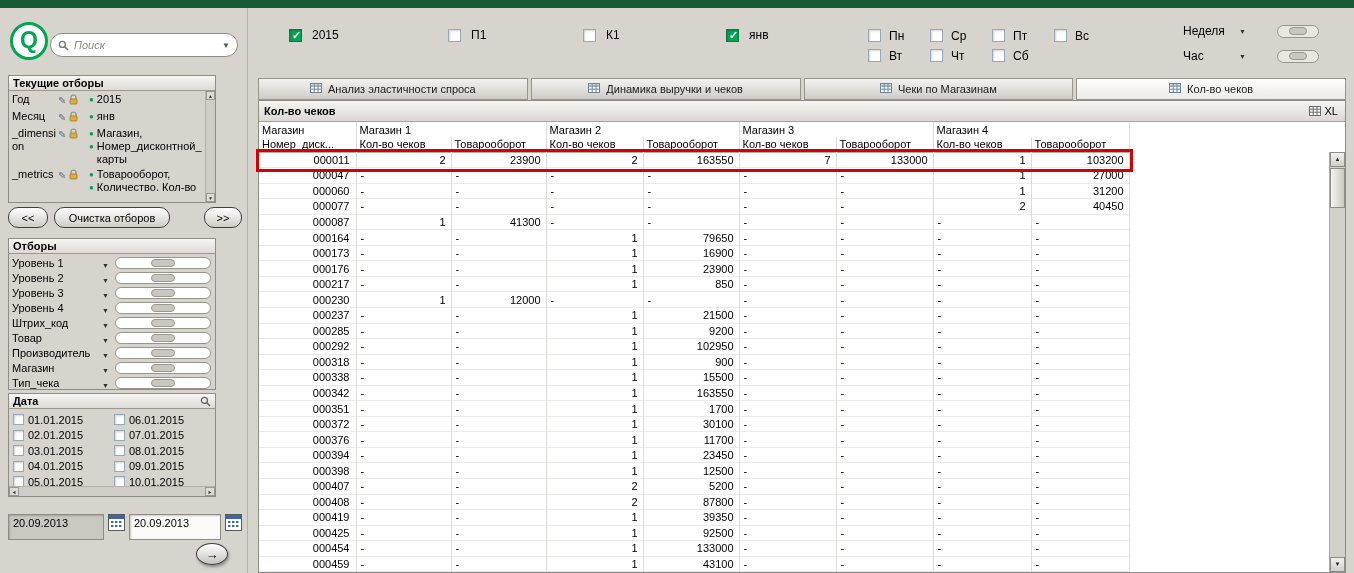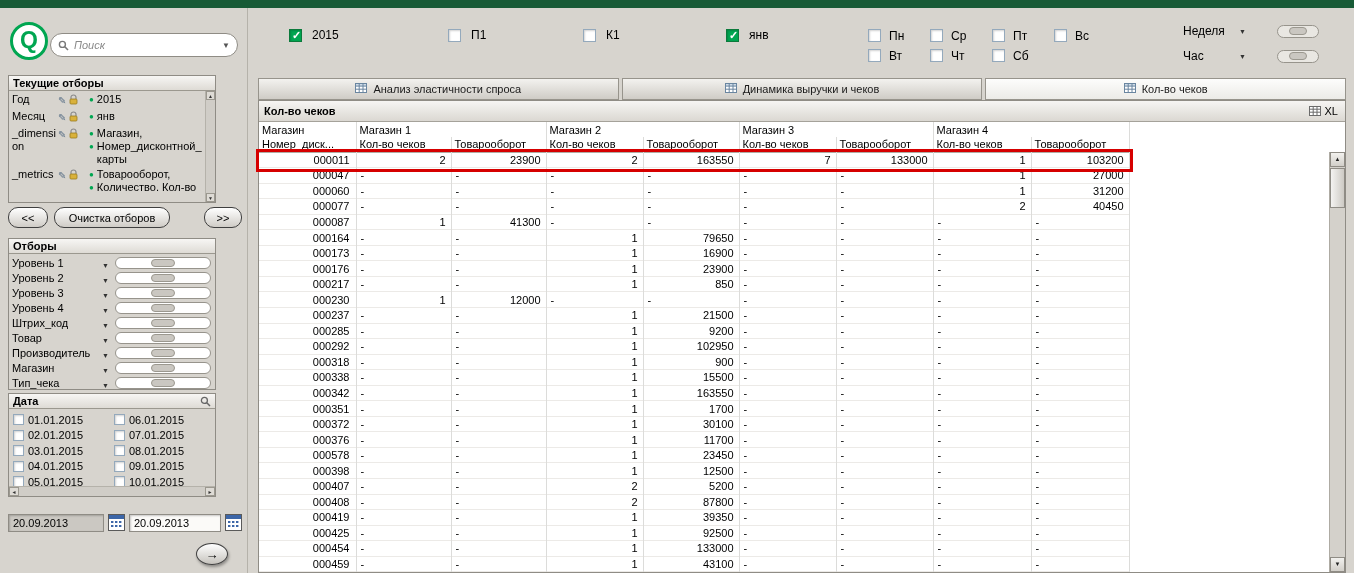--- a/index.html
+++ b/index.html
@@ -45,21 +45,21 @@
   .sel-oval{position:absolute;left:50%;top:1px;transform:translateX(-50%);width:24px;height:8px;background:#cac7c1;border:1px solid #9b988f;border-radius:4px;}
 
   #date-panel{top:385px;height:104px;}
   .date-grid{display:flex;padding:3px 0 0 4px;}
   .date-col{width:113px;display:flex;flex-direction:column;}
   .date-item{display:flex;align-items:center;gap:4px;height:15.5px;}
   .hscroll{position:absolute;left:0;right:0;bottom:0;height:10px;border-top:1px solid #b5b2aa;background:#d0cdc7;}
   .hs-btn{position:absolute;top:0;width:10px;height:9px;font-size:5px;line-height:8px;text-align:center;background:#dedbd5;border:1px solid #9b988f;color:#333;}
   .hs-btn.l{left:0;}.hs-btn.r{right:0;}
 
-  .date-input{position:absolute;top:506px;height:18px;border:1px solid #8f8c85;box-shadow:inset 1px 1px 2px rgba(0,0,0,.2);padding:0 4px;line-height:16px;}
+  .date-input{position:absolute;top:506px;height:26px;border:1px solid #8f8c85;box-shadow:inset 1px 1px 2px rgba(0,0,0,.2);padding:0 4px;line-height:16px;}
   #date-from{left:8px;width:96px;background:#cbc8c2;}
   #date-to{left:129px;width:92px;background:#fbfaf8;}
   .cal-btn{position:absolute;top:506px;width:19px;height:19px;background:none;border:none;}
   #cal1{left:107px;}#cal2{left:224px;}
   .go-btn{position:absolute;left:196px;top:535px;width:32px;height:22px;border-radius:50%;border:1px solid #3f3f3f;background:linear-gradient(#ffffff,#c6c3bd);font-size:13px;box-shadow:1px 2px 3px rgba(0,0,0,.35);text-align:center;line-height:19px;font-family:inherit;}
 
   
   .cb{position:relative;display:inline-block;width:13px;height:13px;background:#fff;border:1px solid #94a9bc;box-shadow:inset 1px 1px 2px rgba(0,0,0,.18);flex-shrink:0;}
   .cb.small{width:11px;height:11px;}
   .cb.checked{background:#00a651;border-color:#0c7a3c;}
@@ -454,20 +454,30 @@
     <div class="tab">
       <span class="tab-icon"><svg width="12" height="10" viewBox="0 0 12 10">
           <rect x="0.5" y="0.5" width="11" height="9" fill="#fff" stroke="#6a86a0"></rect>
           <rect x="0.5" y="0.5" width="11" height="2.6" fill="#cfdce8" stroke="#6a86a0"></rect>
           <line x1="4.2" y1="0.5" x2="4.2" y2="9.5" stroke="#6a86a0"></line>
           <line x1="8" y1="0.5" x2="8" y2="9.5" stroke="#6a86a0"></line>
           <line x1="0.5" y1="6.2" x2="11.5" y2="6.2" stroke="#6a86a0"></line>
         </svg></span>
       <span>Динамика выручки и чеков</span>
     </div>
+    <div class="tab">
+      <span class="tab-icon"><svg width="12" height="10" viewBox="0 0 12 10">
+          <rect x="0.5" y="0.5" width="11" height="9" fill="#fff" stroke="#6a86a0"></rect>
+          <rect x="0.5" y="0.5" width="11" height="2.6" fill="#cfdce8" stroke="#6a86a0"></rect>
+          <line x1="4.2" y1="0.5" x2="4.2" y2="9.5" stroke="#6a86a0"></line>
+          <line x1="8" y1="0.5" x2="8" y2="9.5" stroke="#6a86a0"></line>
+          <line x1="0.5" y1="6.2" x2="11.5" y2="6.2" stroke="#6a86a0"></line>
+        </svg></span>
+      <span>Чеки по Магазинам</span>
+    </div>
     <div class="tab active">
       <span class="tab-icon"><svg width="12" height="10" viewBox="0 0 12 10">
           <rect x="0.5" y="0.5" width="11" height="9" fill="#fff" stroke="#6a86a0"></rect>
           <rect x="0.5" y="0.5" width="11" height="2.6" fill="#cfdce8" stroke="#6a86a0"></rect>
           <line x1="4.2" y1="0.5" x2="4.2" y2="9.5" stroke="#6a86a0"></line>
           <line x1="8" y1="0.5" x2="8" y2="9.5" stroke="#6a86a0"></line>
           <line x1="0.5" y1="6.2" x2="11.5" y2="6.2" stroke="#6a86a0"></line>
         </svg></span>
       <span>Кол-во чеков</span>
     </div>
@@ -724,21 +734,21 @@
           <td class="dash">-</td>
           <td class="dash">-</td>
           <td class="num">1</td>
           <td class="num">11700</td>
           <td class="dash">-</td>
           <td class="dash">-</td>
           <td class="dash">-</td>
           <td class="dash">-</td>
         </tr>
         <tr>
-          <td class="rowid">000578</td>
+          <td class="rowid">000394</td>
           <td class="dash">-</td>
           <td class="dash">-</td>
           <td class="num">1</td>
           <td class="num">23450</td>
           <td class="dash">-</td>
           <td class="dash">-</td>
           <td class="dash">-</td>
           <td class="dash">-</td>
         </tr>
         <tr>

